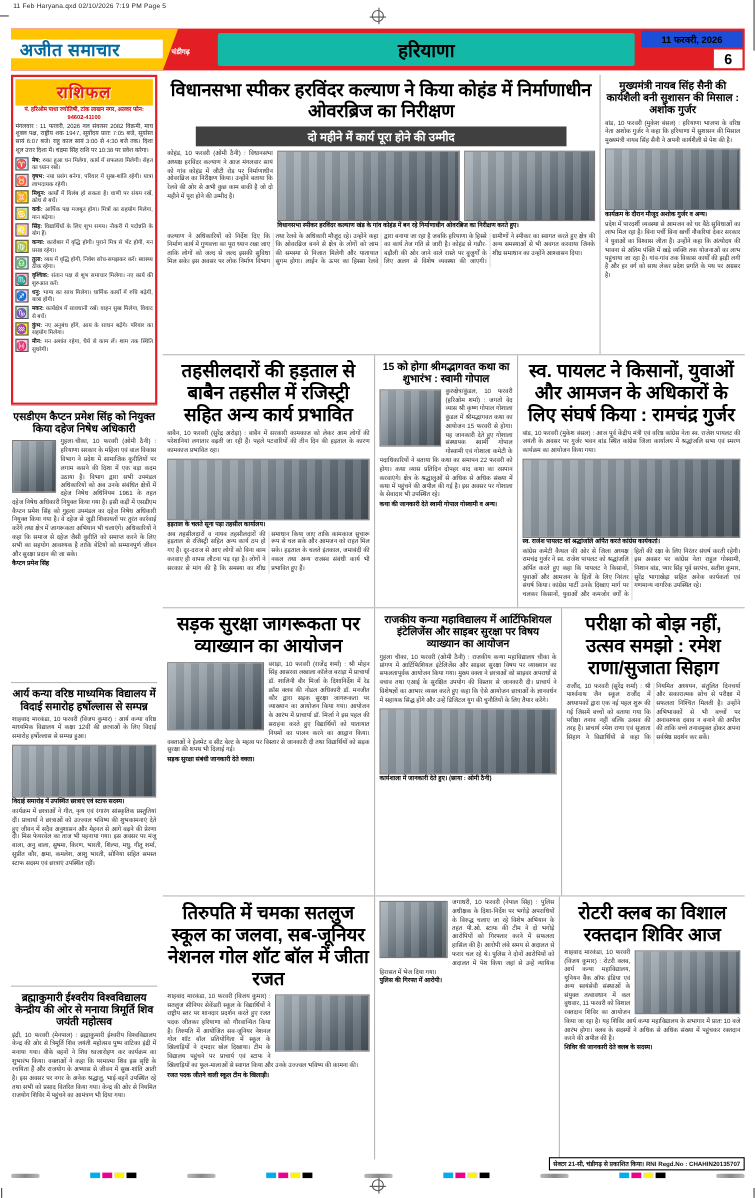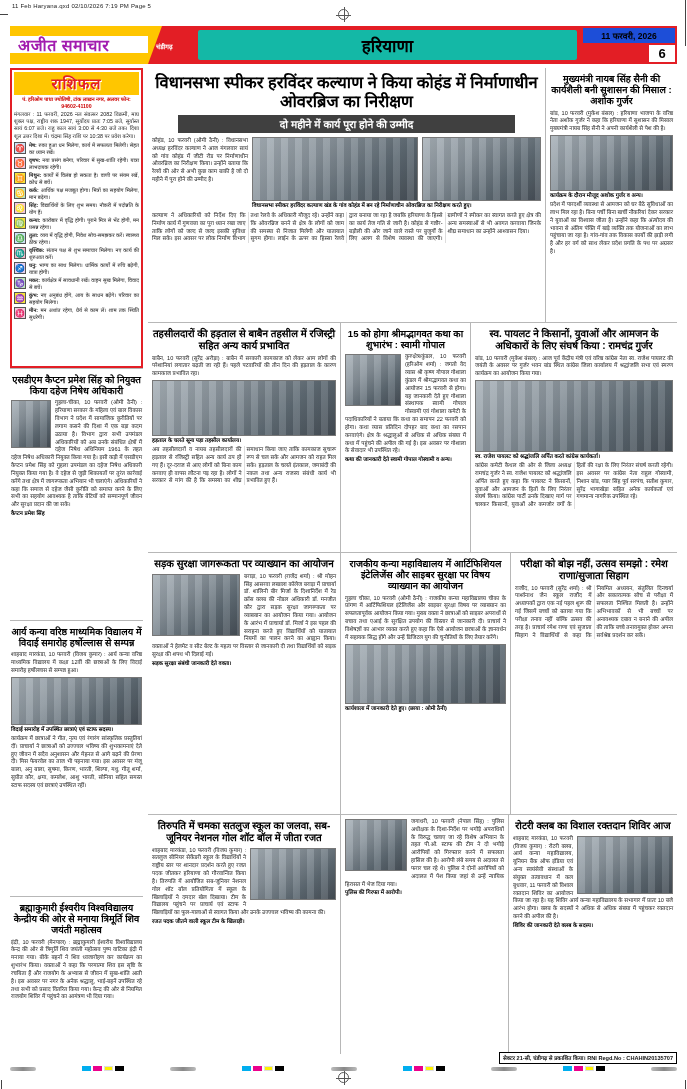--- a/index.html
+++ b/index.html
@@ -16,21 +16,21 @@
   .reg-top { left:338px; top:9px; }
   .reg-bottom { left:338px; top:1072px; }
   .cropv { position:absolute; width:1px; background:#444; }
   .croph { position:absolute; height:1px; background:#444; }
 
   
   .masthead { position:absolute; left:10px; right:10px; top:26px; height:38px; background:#e31e25; }
   .mast-left { position:absolute; left:0; top:0; bottom:0; width:152px; background:#ffc600;
                clip-path:polygon(0 0,100% 0,calc(100% - 14px) 100%,0 100%); }
   .mast-stripe { position:absolute; left:0; right:14px; top:10px; height:17px; background:#fff; }
-  .paper-name { position:absolute; left:8px; top:8px; font-size:16px; font-weight:bold; color:#a21caf;
+  .paper-name { position:absolute; left:8px; top:8px; font-size:16px; font-weight:bold; color:#0369a1;
                 text-shadow:0 0 1px #fff, 1px 1px 0 #fff,-1px -1px 0 #fff; letter-spacing:.5px; }
   .edition { position:absolute; left:146px; top:16px; font-size:6.5px; color:#fff; font-weight:bold; }
   .section-box { position:absolute; left:188px; right:100px; top:4px; bottom:4px; background:#14b8a6;
                  border-radius:2px; display:flex; align-items:center; justify-content:center;
                  font-size:17px; font-weight:bold; color:#000; }
   .mast-right { position:absolute; right:2px; top:2px; width:92px; bottom:2px; }
   .date-box { background:#1d4ed8; height:15px; font-size:8.5px; font-weight:bold; color:#000;
               display:flex; align-items:center; justify-content:center; }
   .page-num { position:absolute; right:0; top:17px; width:26px; height:17px; background:#fff;
               font-size:13px; font-weight:bold; color:#000; display:flex; align-items:center; justify-content:center; }
@@ -42,21 +42,21 @@
   .mainarea { flex:1; display:flex; flex-direction:column; min-width:0; }
   .row { display:flex; gap:0; }
   .row + .row { border-top:1px solid #b7b7b7; }
   .row > * { overflow:hidden; padding:3px 4px; }
   .row > * + * { border-left:1px solid #b7b7b7; }
 
   
   .art { overflow:hidden; }
   .hl { font-weight:bold; text-align:center; color:#000; line-height:1.18; margin:2px 0 3px; }
   .hl-main { font-size:16.5px; }
-  .hl-mid { font-size:10px; }
+  .hl-mid { font-size:17px; }
   .hl-sm { font-size:9.5px; }
   .subhead-green { background:#404040; color:#fff; font-weight:bold; font-size:10.5px; text-align:center;
                    padding:2px 0; margin:2px 26px 4px; }
   .bodytxt { font-size:5.6px; line-height:1.4; text-align:justify; color:#1c1c1c; }
   .c2 { column-count:2; column-gap:5px; column-rule:1px solid #ddd; }
   .c4 { column-count:4; column-gap:5px; column-rule:1px solid #ddd; }
   .caption { font-size:5.6px; font-weight:bold; color:#000; line-height:1.25; margin-top:1px; }
 
   .photo { background:linear-gradient(140deg,#aab3ba 0%,#8b959d 35%,#5f6b74 70%,#474f57 100%); position:relative; }
   .photo::after { content:""; position:absolute; inset:0;

